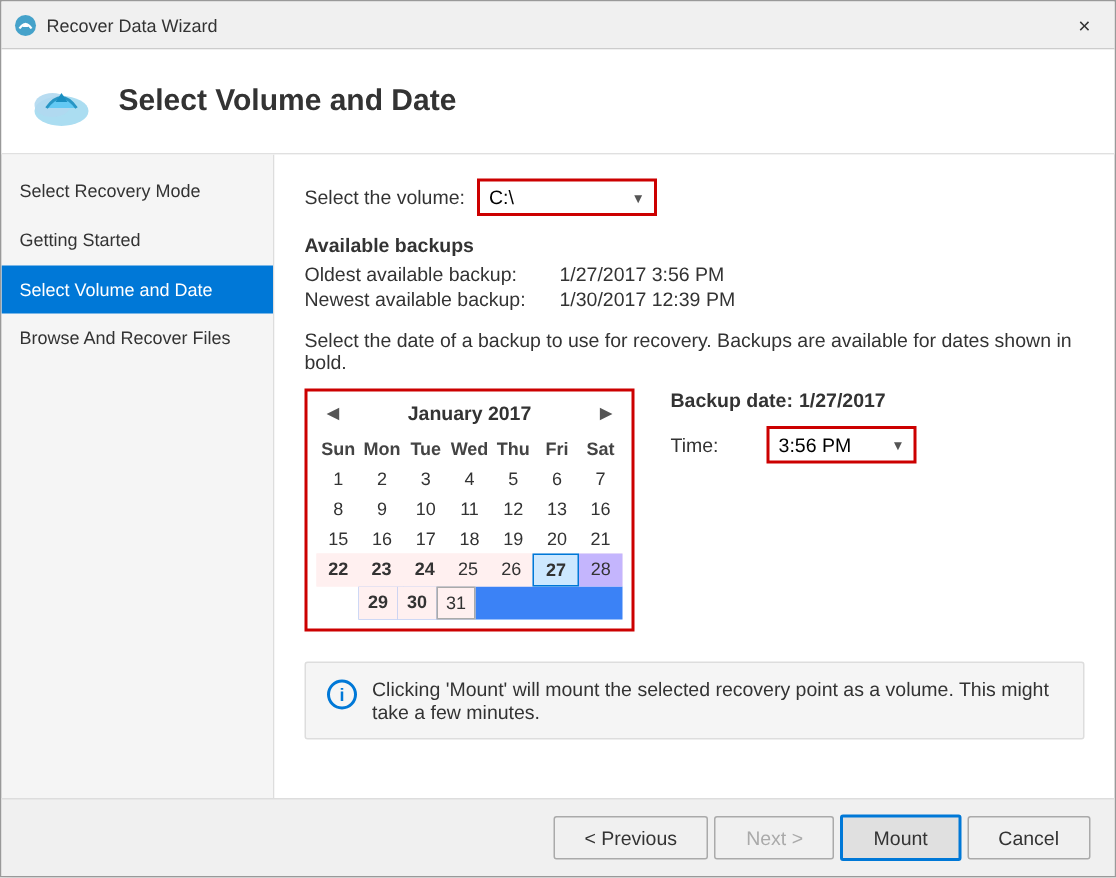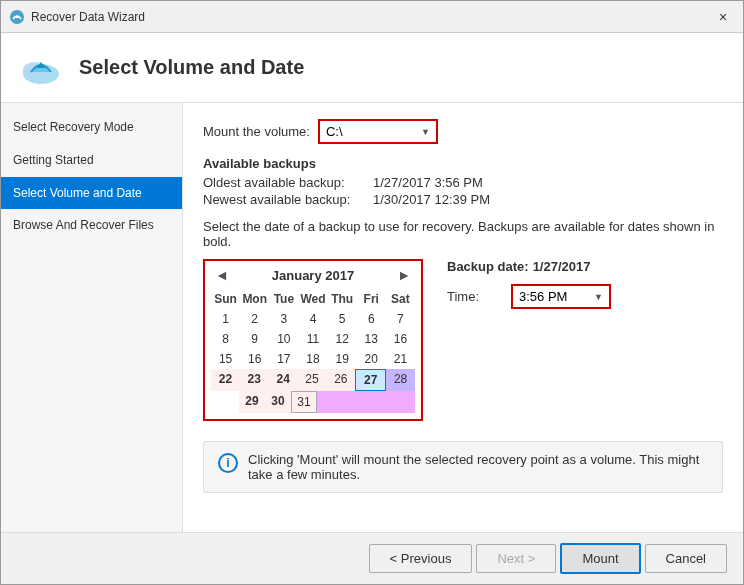--- a/index.html
+++ b/index.html
@@ -368,21 +368,21 @@
     <div class="sidebar">
       <div class="sidebar-item">Select Recovery Mode</div>
       <div class="sidebar-item">Getting Started</div>
       <div class="sidebar-item active">Select Volume and Date</div>
       <div class="sidebar-item">Browse And Recover Files</div>
     </div>
 
     <div class="main-content">
 
       <div class="form-row">
-        <span class="form-label">Mount the volume:</span>
+        <span class="form-label">Select the volume:</span>
         <div class="select-wrapper">
           <select>
             <option>C:\</option>
             <option>D:\</option>
             <option>E:\</option>
           </select>
         </div>
       </div>
 
       <div class="backup-info">
@@ -452,21 +452,21 @@
             <div class="cal-row" style="background:#fff0f0;">
               <div class="cal-cell bold" style="background:#fff0f0;">22</div>
               <div class="cal-cell bold" style="background:#fff0f0;">23</div>
               <div class="cal-cell bold" style="background:#fff0f0;">24</div>
               <div class="cal-cell" style="background:#fff0f0;">25</div>
               <div class="cal-cell" style="background:#fff0f0;">26</div>
               <div class="cal-cell bold selected" style="background:#cde8ff; border:1px solid #0078d7;">27</div>
               <div class="cal-cell" style="background:#c4b5fd;">28</div>
             </div>
 
-            <div class="cal-row" style="background:#f0abfc;margin-left:28px;">
+            <div class="cal-row" style="background:#3b82f6;margin-left:28px;">
               <div class="cal-cell bold" style="background:#fff0f0;">29</div>
               <div class="cal-cell bold" style="background:#fff0f0;">30</div>
               <div class="cal-cell today" style="border:1px solid #aaa; background:#fff0f0;">31</div>
               <div class="cal-cell"></div>
               <div class="cal-cell"></div>
               <div class="cal-cell"></div>
               <div class="cal-cell"></div>
             </div>
           </div>
         </div>

